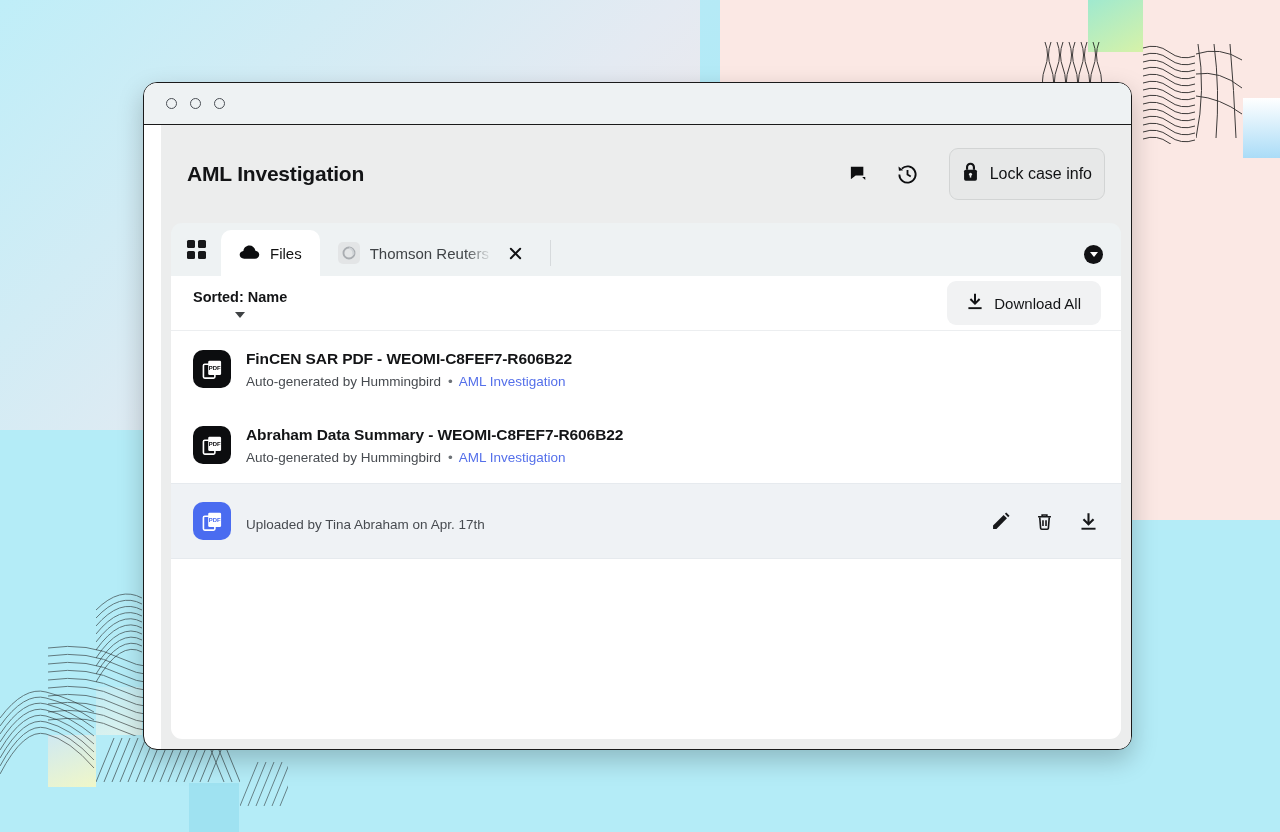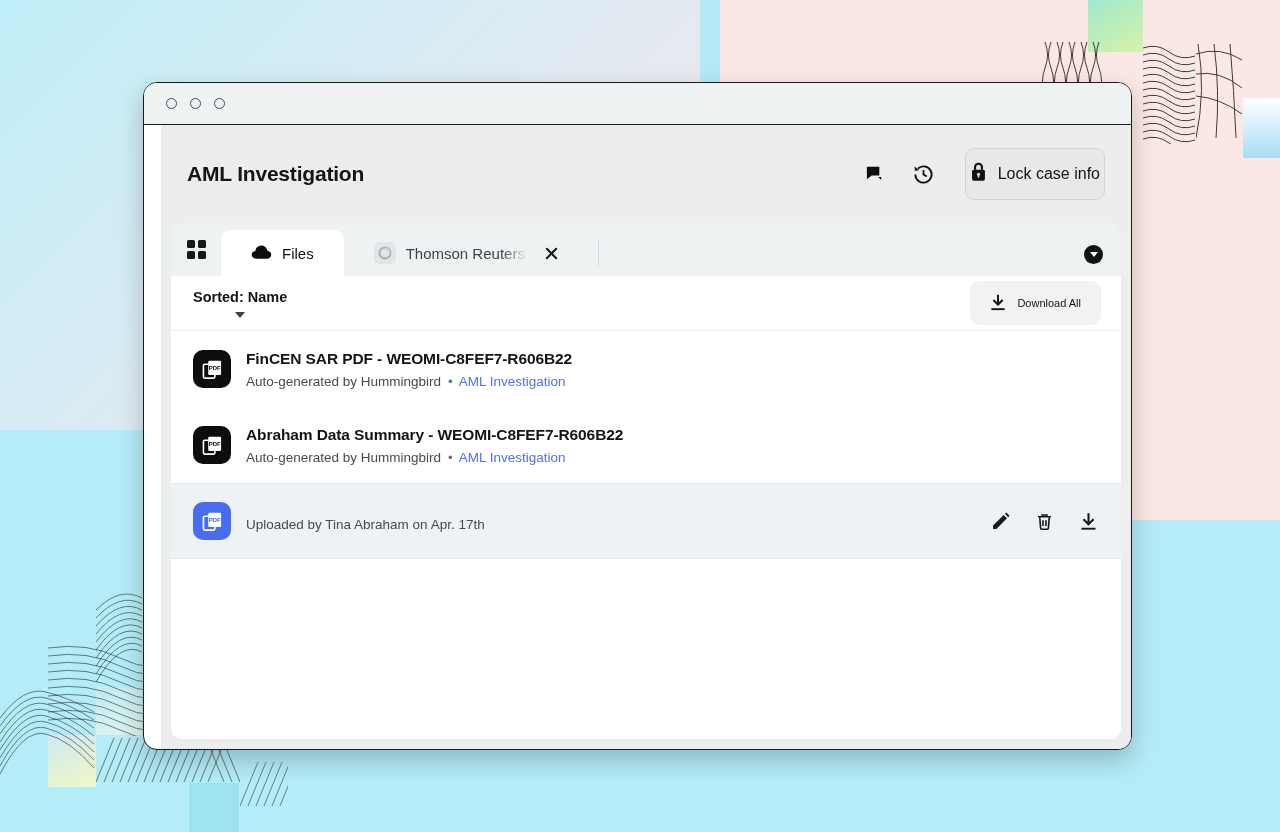--- a/index.html
+++ b/index.html
@@ -64,21 +64,21 @@
     height: 98px; flex: 0 0 98px;
     display: flex; align-items: center;
     padding: 0 26px 0 26px;
   }
   .case-title { font-size: 21px; font-weight: bold; color: #131416; letter-spacing: -.2px; }
   .header-actions { margin-left: auto; display: flex; align-items: center; gap: 22px; }
   .icon-btn { width: 26px; height: 26px; display: flex; align-items: center; justify-content: center;
               cursor: pointer; color: #0d0e10; }
   .lock-btn {
     display: flex; align-items: center; gap: 11px;
-    height: 52px; padding: 0 4px;
+    height: 52px; padding: 0 12px;
     background: #e7e8e8;
     border: 1px solid #d2d4d4;
     border-radius: 9px;
     font-size: 16px; color: #111214; cursor: pointer;
     margin-left: 6px;
   }
 
   
   .tabstrip {
     height: 53px; flex: 0 0 53px;
@@ -91,21 +91,21 @@
     background: #eef2f3;
     border-radius: 11px 11px 0 0;
   }
   .tabstrip-inner { position: relative; display: flex; align-items: flex-end; width: 100%; height: 100%; }
   .grid-btn { width: 50px; height: 100%; display: flex; align-items: center; justify-content: center;
               cursor: pointer; }
   .grid-glyph { display: grid; grid-template-columns: 8px 8px; grid-template-rows: 8px 8px; gap: 3px; }
   .grid-glyph i { background: #17181a; border-radius: 1.5px; display: block; }
   .tab {
     display: flex; align-items: center; gap: 10px;
-    height: 46px; padding: 0 30px;
+    height: 46px; padding: 0 18px;
     font-size: 15px; cursor: pointer; position: relative;
     border-radius: 10px 10px 0 0;
   }
   .tab.active { background: #ffffff; color: #111; font-weight: 500; }
   .tab.inactive { color: #3f4346; }
   .tab-label-fade {
     max-width: 122px; overflow: hidden; white-space: nowrap; display: block;
     -webkit-mask-image: linear-gradient(to right, #000 78%, transparent 100%);
     mask-image: linear-gradient(to right, #000 78%, transparent 100%);
   }
@@ -131,21 +131,21 @@
   }
   .sorted { font-size: 14.5px; font-weight: bold; color: #131416;
             display: flex; align-items: center; gap: 7px; cursor: pointer; flex-direction: column; }
   .caret-dk { width: 0; height: 0; border-left: 5px solid transparent; border-right: 5px solid transparent;
               border-top: 6px solid #3f4245; }
   .tb-actions { margin-left: auto; display: flex; gap: 12px; }
   .tb-btn {
     display: flex; align-items: center; gap: 11px;
     height: 44px; padding: 0 20px;
     background: #f1f2f3; border-radius: 9px;
-    font-size: 11px; color: #131416; cursor: pointer; border: none;
+    font-size: 15px; color: #131416; cursor: pointer; border: none;
     font-family: "Liberation Sans", sans-serif;
   }
 
   
   .filelist { flex: 1; }
   .filerow {
     display: flex; align-items: center;
     padding: 16px 22px 16px 22px;
     min-height: 76px;
     cursor: pointer;

